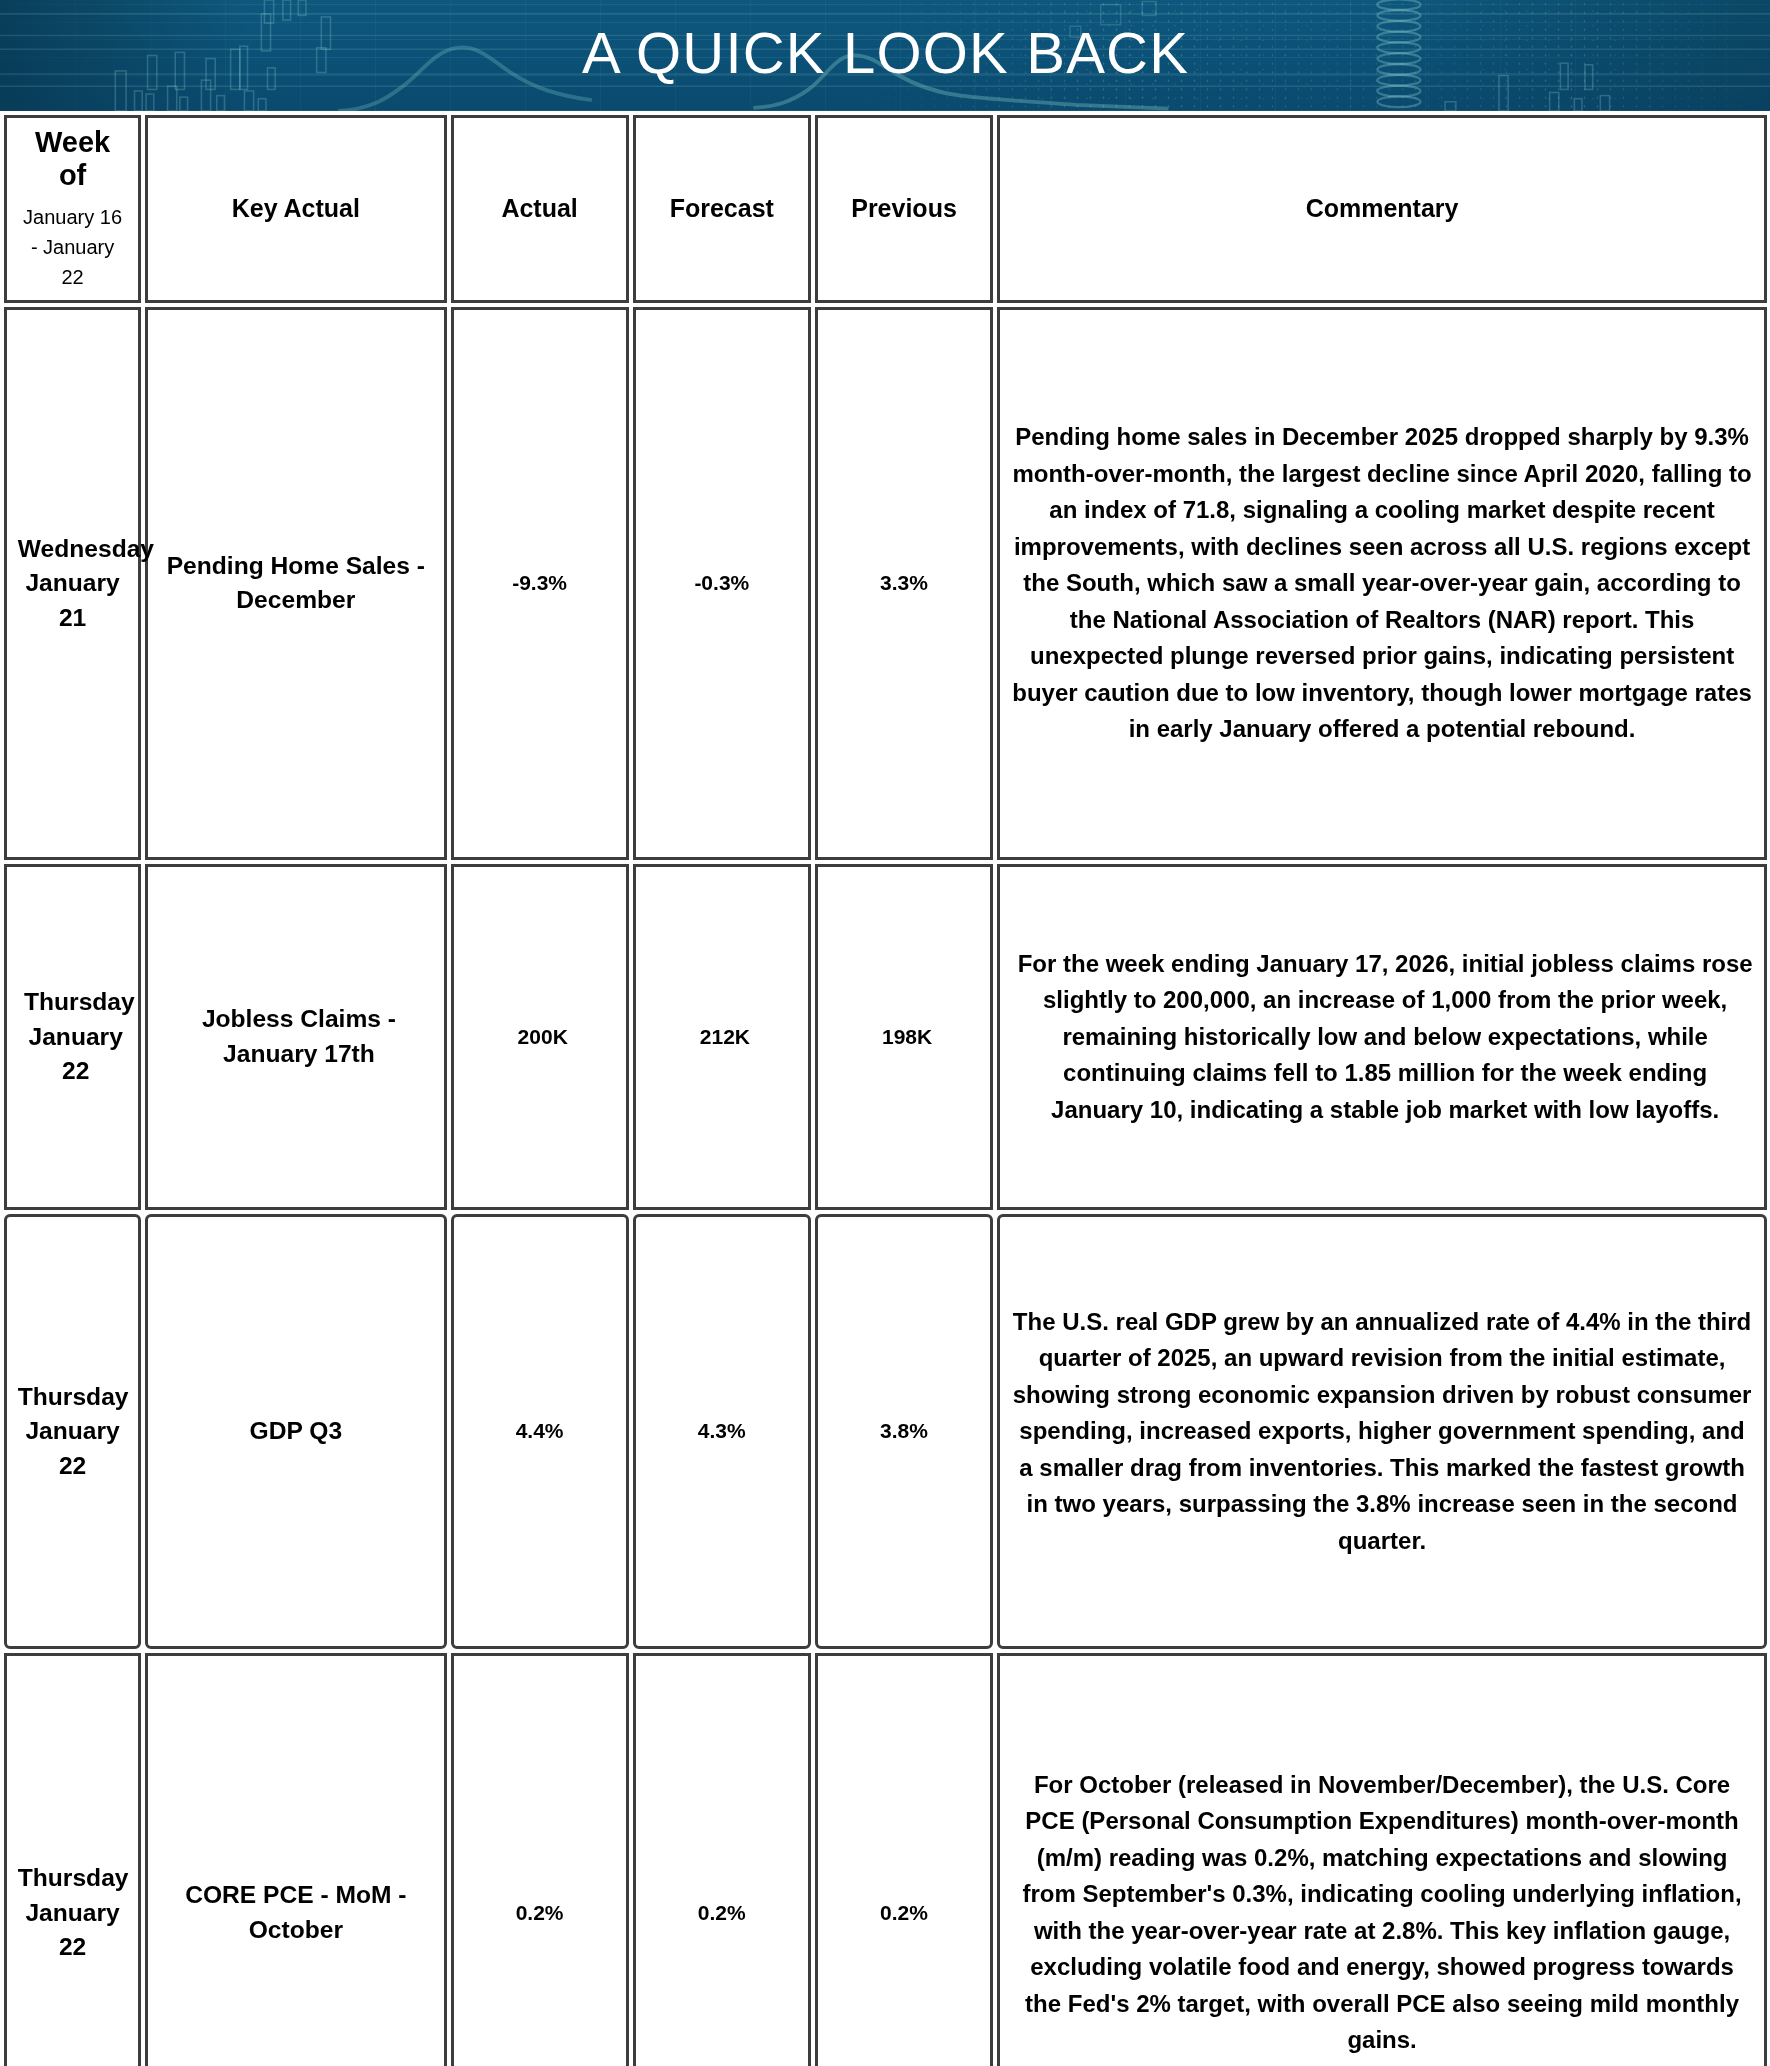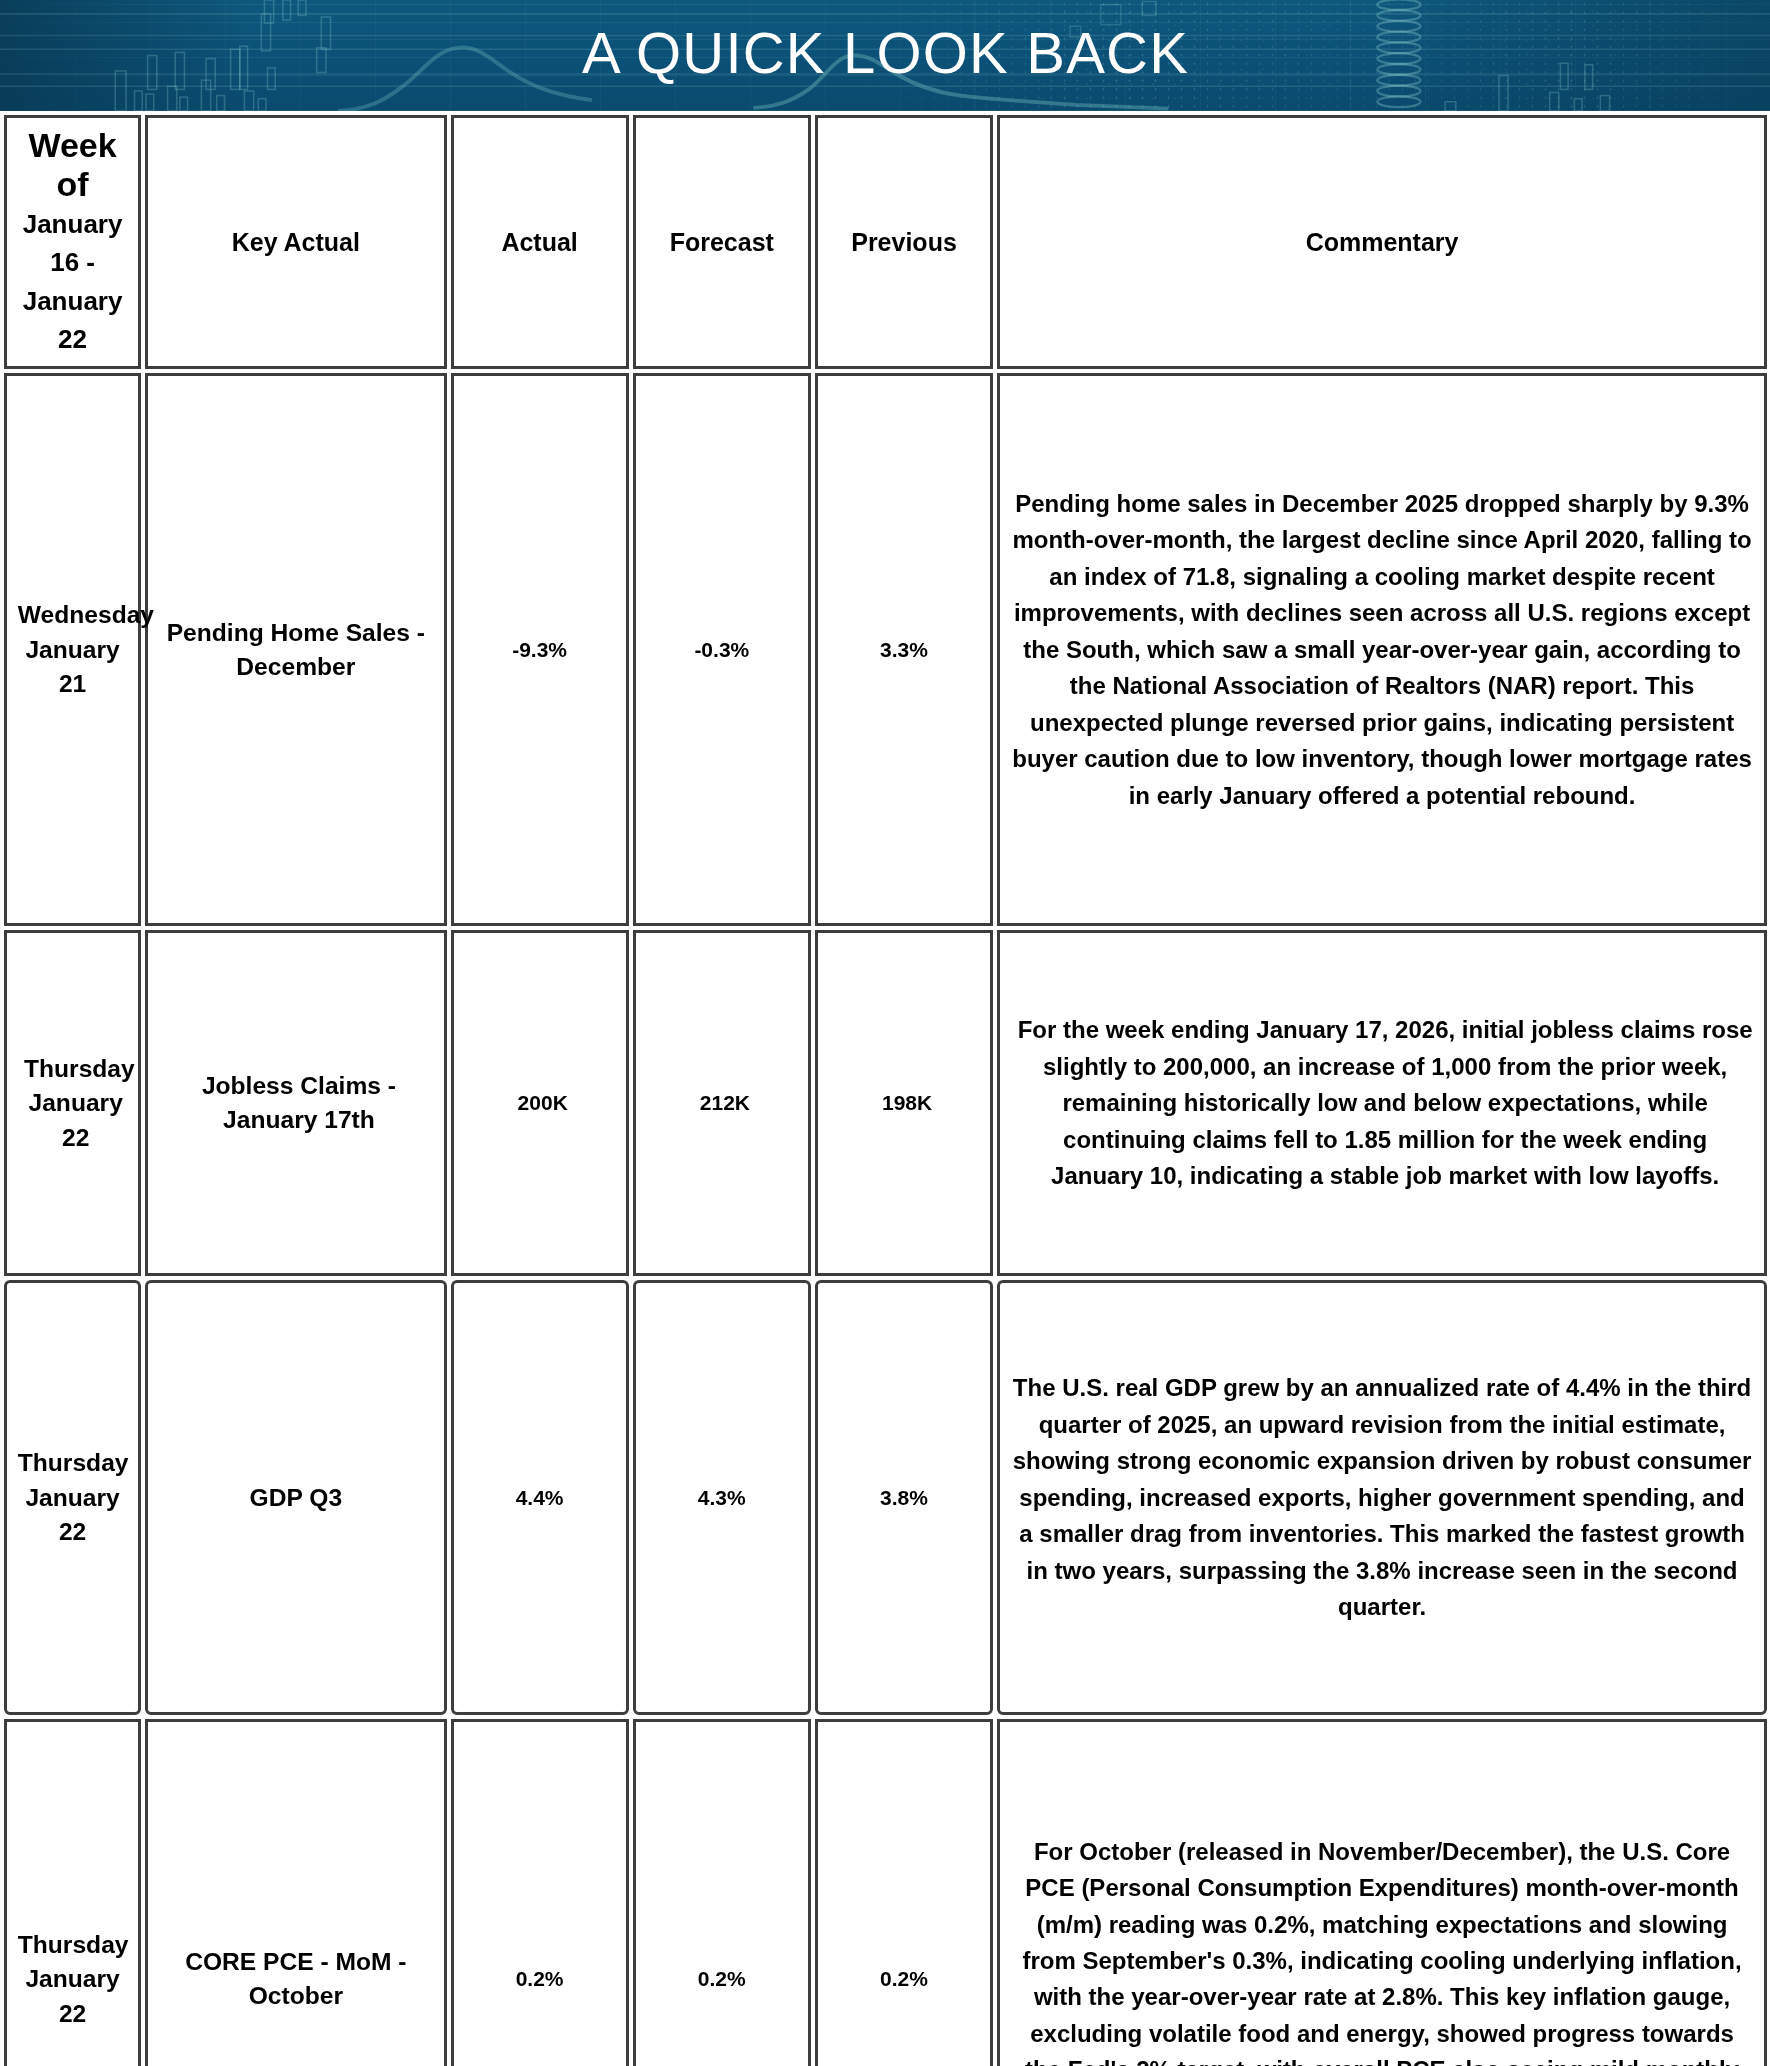--- a/index.html
+++ b/index.html
@@ -98,29 +98,29 @@
   thead th {
     background: #d9d9d9;
     font-weight: bold;
     font-size: 25px;
     height: 137px;
     padding: 6.1px 7.7px;
   }
   th.weekof { padding: 4.6px 6.1px; }
   .weekof-main {
     display: block;
-    font-size: 34px;
+    font-size: 29px;
     font-weight: bold;
     line-height: 1.15;
-    margin-bottom: 1px;
+    margin-bottom: 11px;
   }
   .weekof-sub {
     display: block;
-    font-size: 26px;
-    font-weight: bold;
+    font-size: 20px;
+    font-weight: normal;
     line-height: 1.48;
   }
 
   
   col.c-day  { width: 137px; }
   col.c-evt  { width: 301px; }
   col.c-act  { width: 178px; }
   col.c-fcst { width: 178px; }
   col.c-prev { width: 178px; }
   col.c-comm { width: 769px; }

